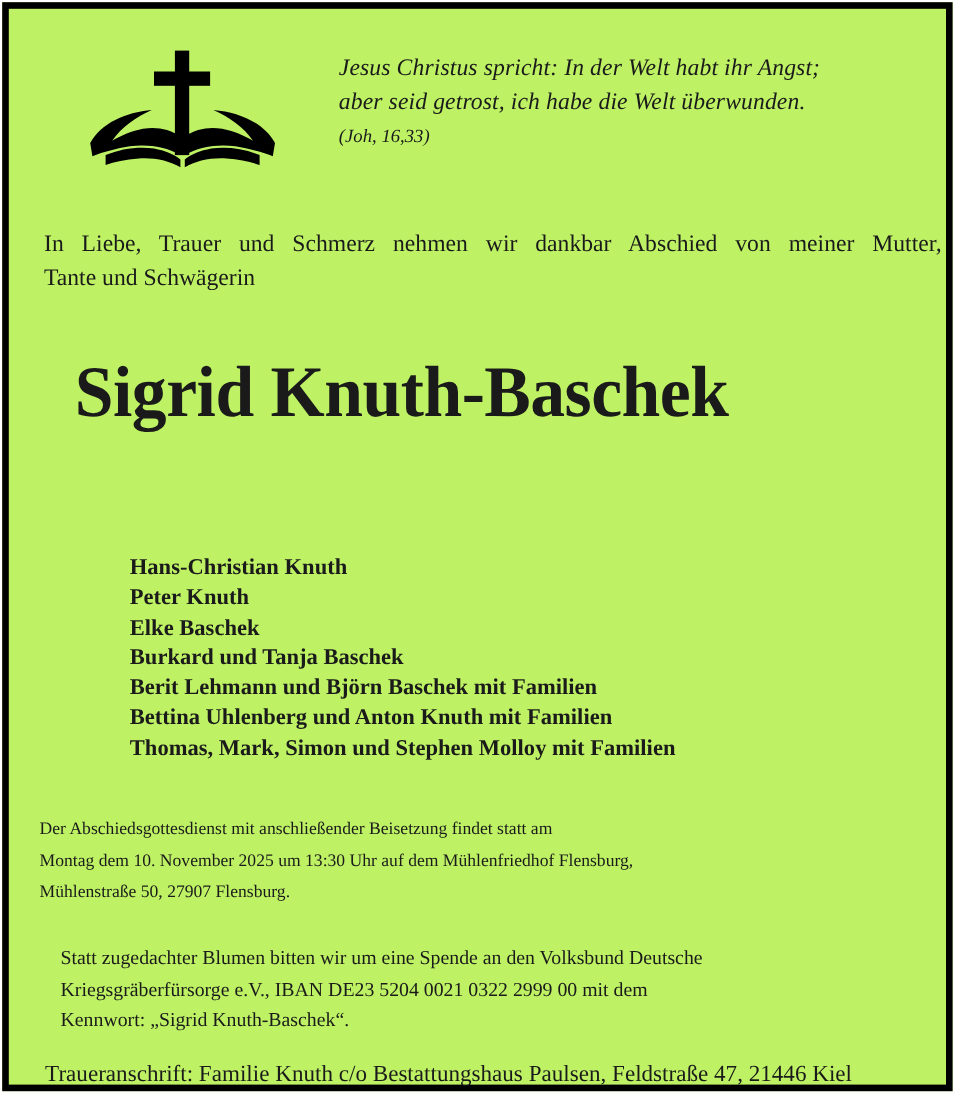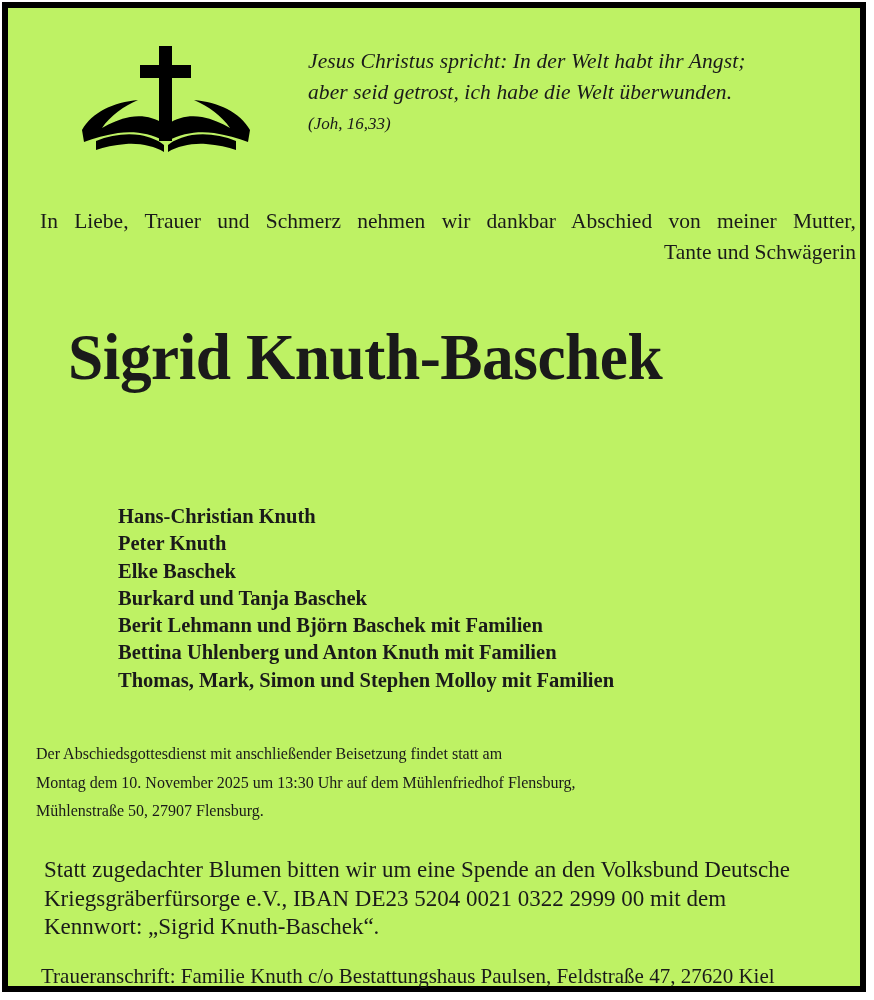--- a/index.html
+++ b/index.html
@@ -80,21 +80,21 @@
     width: 816px;
     font-size: 21.5px;
     line-height: 31px;
     text-align: justify;
   }
   .intro-block .l1 {
     text-align: justify;
     text-align-last: justify;
   }
   .intro-block .l2 {
-    text-align: right;
+    text-align: left;
   }
 
   
   .name-block {
     position: absolute;
     left: 60px;
     top: 312px;
     width: 790px;
   }
   .deceased-name {
@@ -144,24 +144,24 @@
     top: 732px;
     width: 810px;
     font-size: 16px;
     line-height: 28.5px;
   }
   .service-block .line { white-space: nowrap; }
 
   
   .donation-block {
     position: absolute;
-    left: 36px;
+    left: 47px;
     top: 848px;
     width: 810px;
-    font-size: 23px;
+    font-size: 18px;
     line-height: 28.5px;
   }
   .donation-block .line { white-space: nowrap; }
 
   
   .address-block {
     position: absolute;
     left: 33px;
     top: 955px;
     width: 820px;
@@ -233,16 +233,16 @@
       <div class="line">Montag dem 10. November 2025 um 13:30 Uhr auf dem Mühlenfriedhof Flensburg,</div>
       <div class="line">Mühlenstraße 50, 27907 Flensburg.</div>
     </div>
 
     <div class="donation-block">
       <div class="line">Statt zugedachter Blumen bitten wir um eine Spende an den Volksbund Deutsche</div>
       <div class="line">Kriegsgräberfürsorge e.V., IBAN DE23 5204 0021 0322 2999 00 mit dem</div>
       <div class="line">Kennwort: „Sigrid Knuth-Baschek“.</div>
     </div>
 
-    <div class="address-block">Traueranschrift: Familie Knuth c/o Bestattungshaus Paulsen, Feldstraße 47, 27620 Kiel</div>
+    <div class="address-block">Traueranschrift: Familie Knuth c/o Bestattungshaus Paulsen, Feldstraße 47, 21446 Kiel</div>
 
   </div>
 </div>
 
 </body></html>

